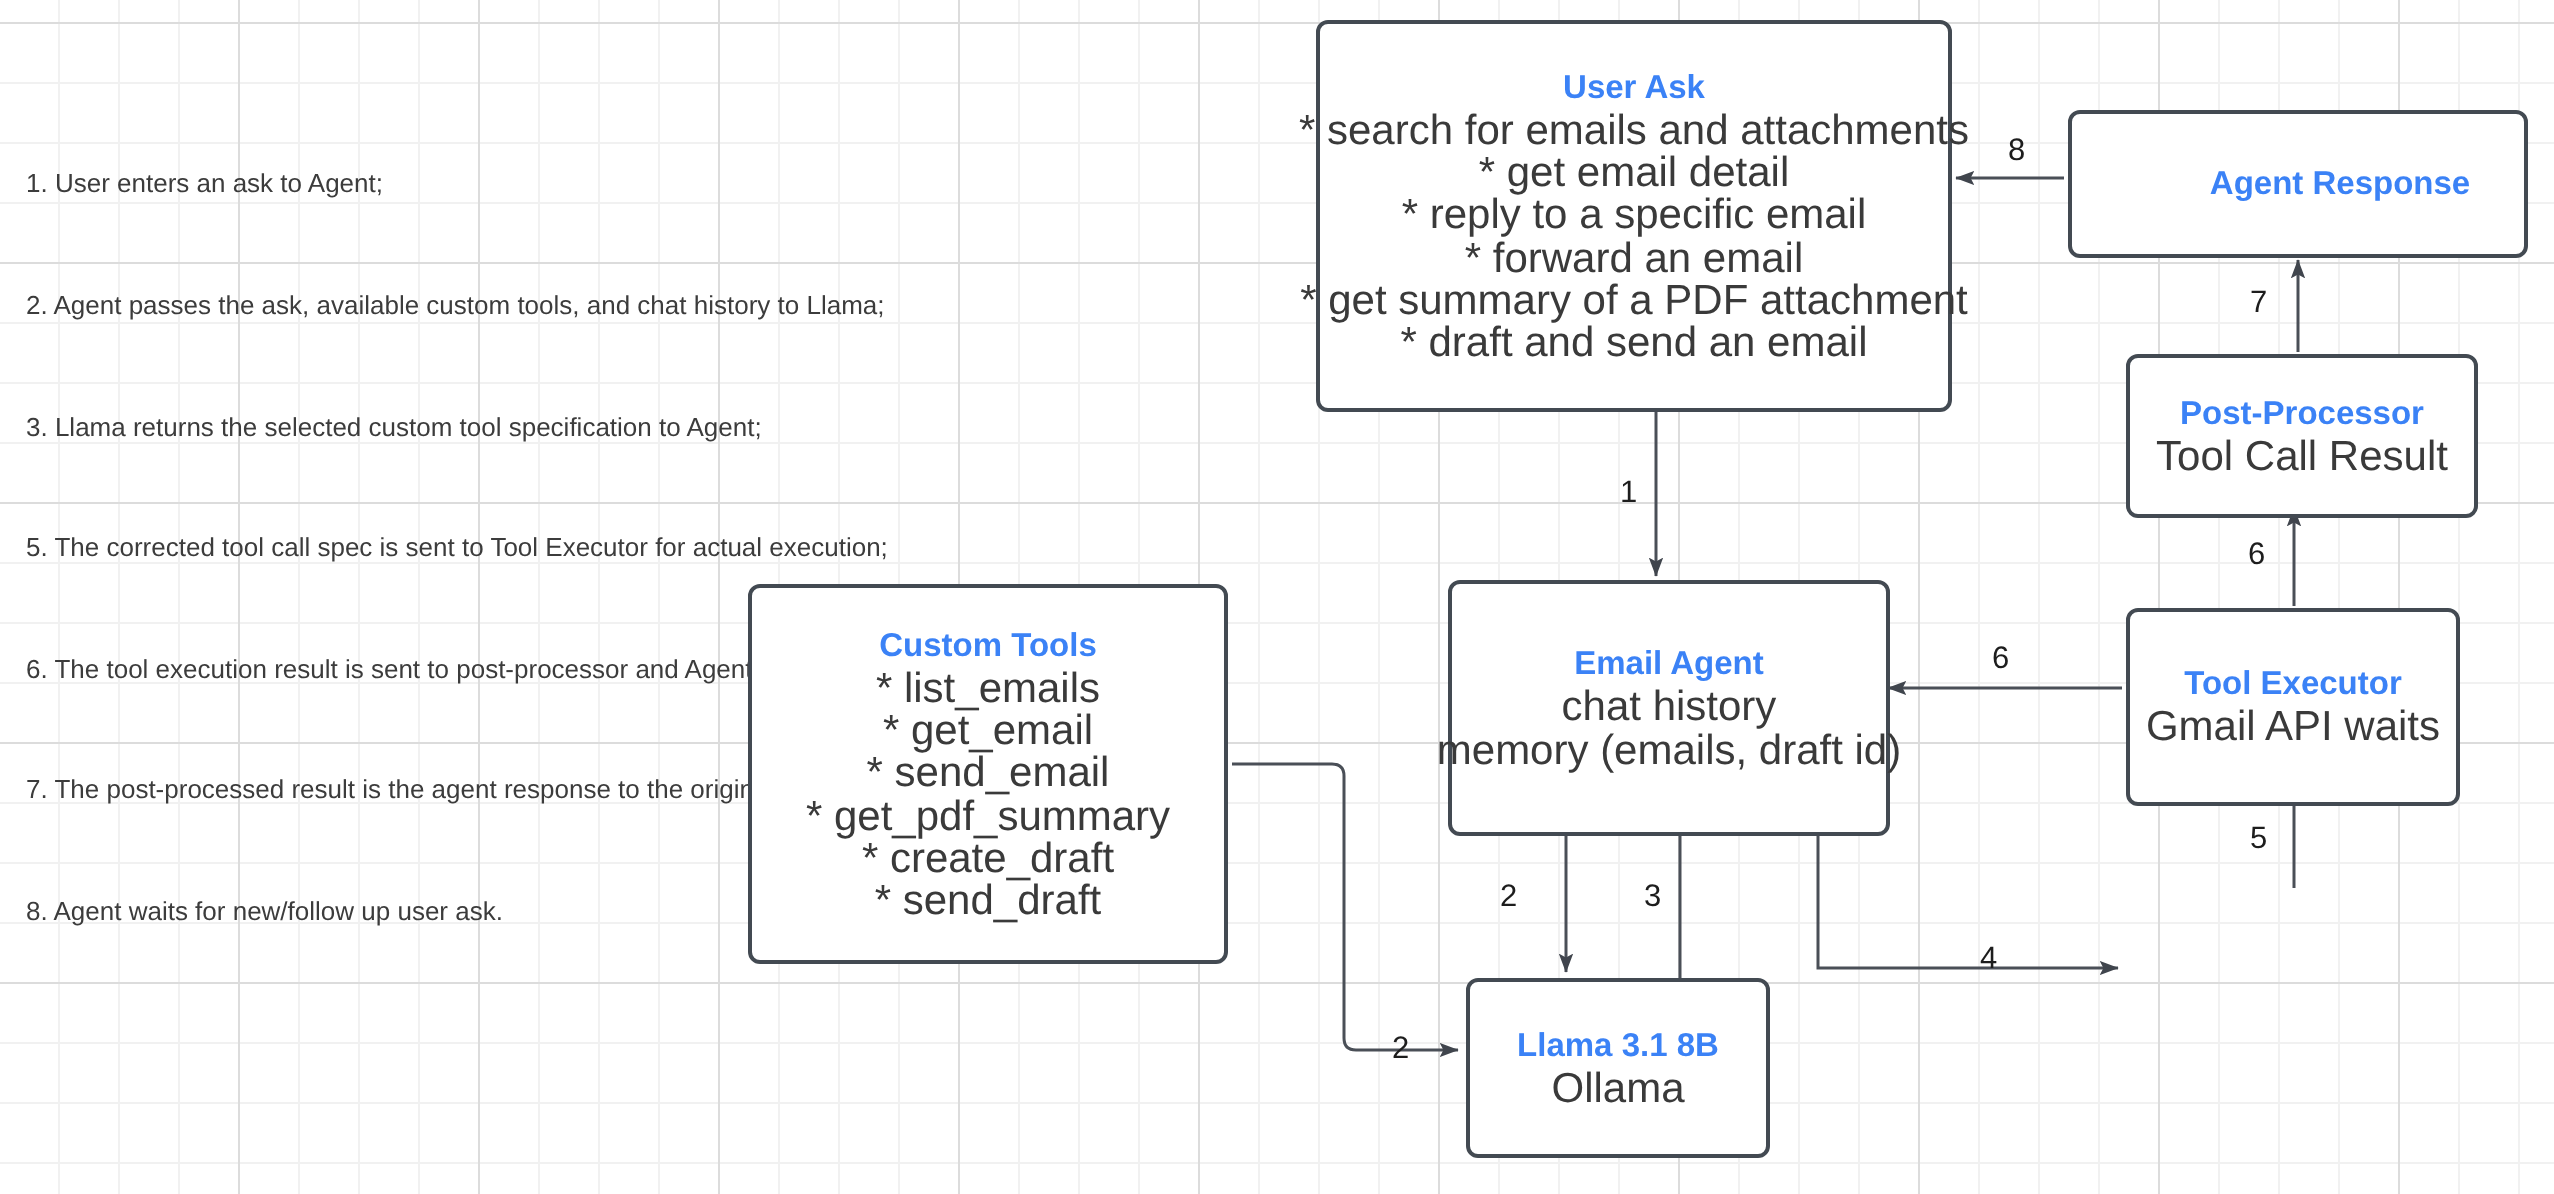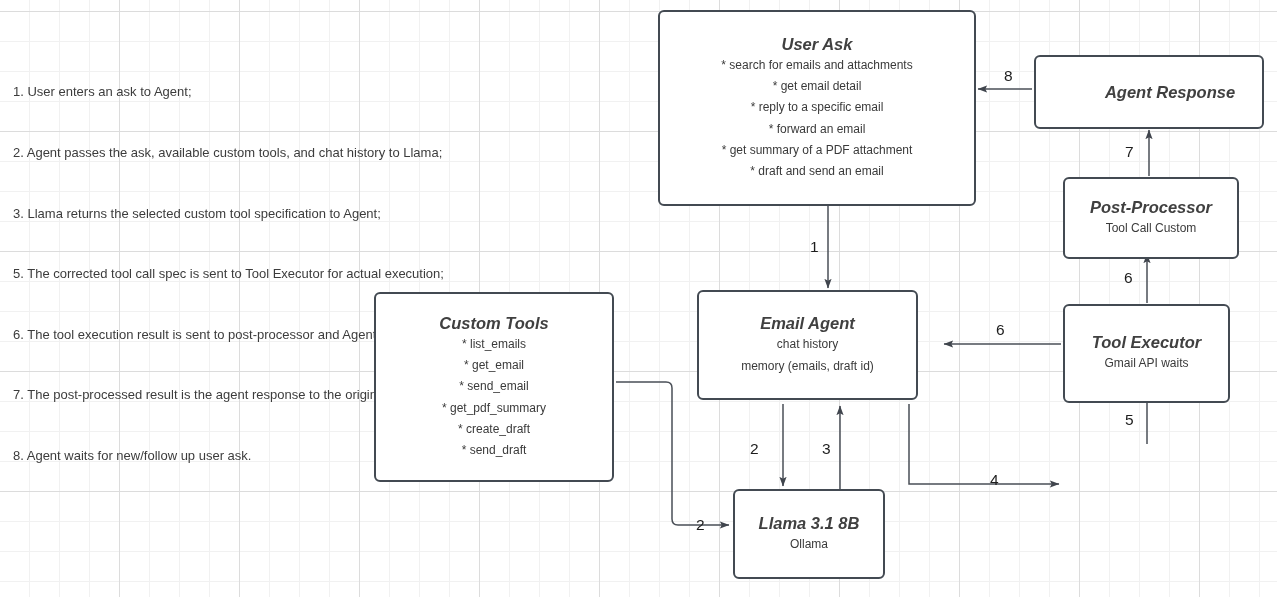--- a/index.html
+++ b/index.html
@@ -47,25 +47,24 @@
     flex-direction:column;
     align-items:center;
     justify-content:center;
     color:#1f1f1f;
     text-align:center;
   }
   .node .title{
     font-weight:bold;
     font-size:16.5px;
     line-height:21px;
-    color:#404040;
-    font-style:italic;
+    color:#3b82f6;
   }
   .node .sub{
-    font-size:12px;
+    font-size:21px;
     line-height:21.3px;
     color:#3a3a3a;
     white-space:pre;
   }
 
   .elabel{
     position:absolute;
     font-size:15.5px;
     color:#1d1d1d;
     line-height:16px;
@@ -126,30 +125,30 @@
 * get summary of a PDF attachment
 * draft and send an email</div>
   </div>
 
   <div class="node" style="left:1034px;top:55px;width:230px;height:74px;padding-left:42px;">
     <div class="title">Agent Response</div>
   </div>
 
   <div class="node" style="left:1063px;top:177px;width:176px;height:82px;">
     <div class="title">Post-Processor</div>
-    <div class="sub">Tool Call Custom</div>
+    <div class="sub">Tool Call Result</div>
   </div>
 
   <div class="node" style="left:1063px;top:304px;width:167px;height:99px;">
     <div class="title">Tool Executor</div>
     <div class="sub">Gmail API waits</div>
   </div>
 
 
-  <div class="node" style="left:697px;top:290px;width:221px;height:110px;">
+  <div class="node" style="left:724px;top:290px;width:221px;height:128px;">
     <div class="title">Email Agent</div>
     <div class="sub">chat history
 memory (emails, draft id)</div>
   </div>
 
   <div class="node" style="left:374px;top:292px;width:240px;height:190px;">
     <div class="title">Custom Tools</div>
     <div class="sub">* list_emails
 * get_email
 * send_email

